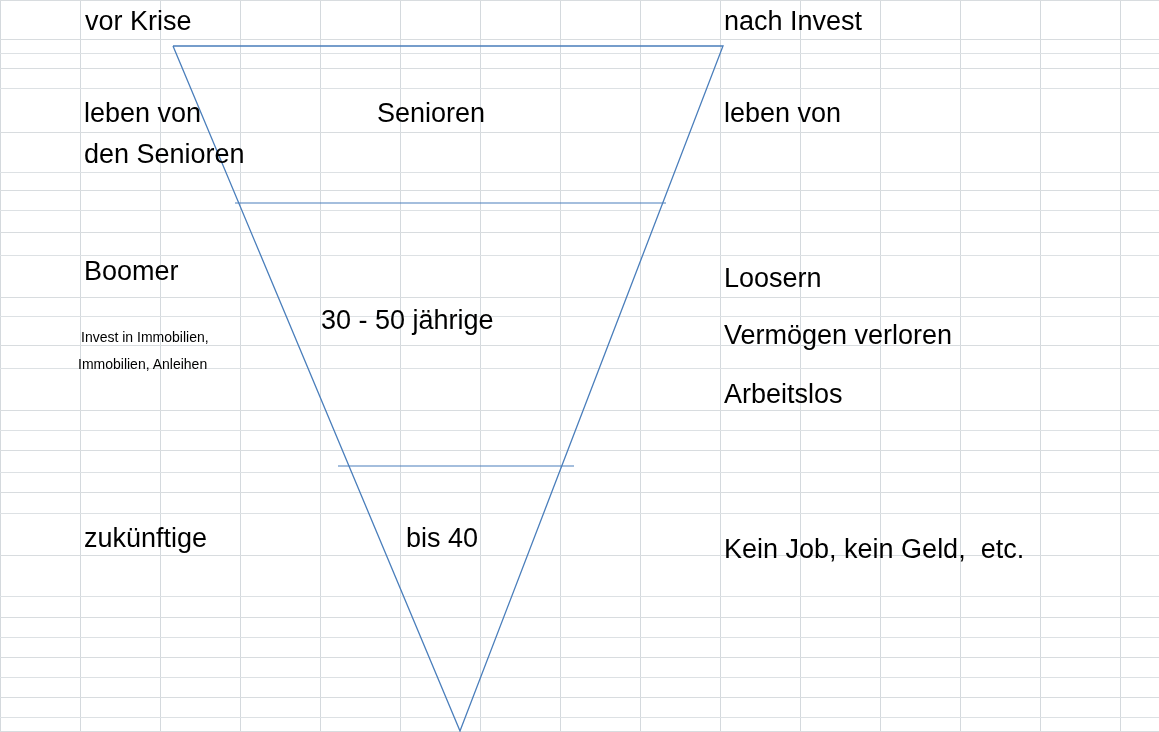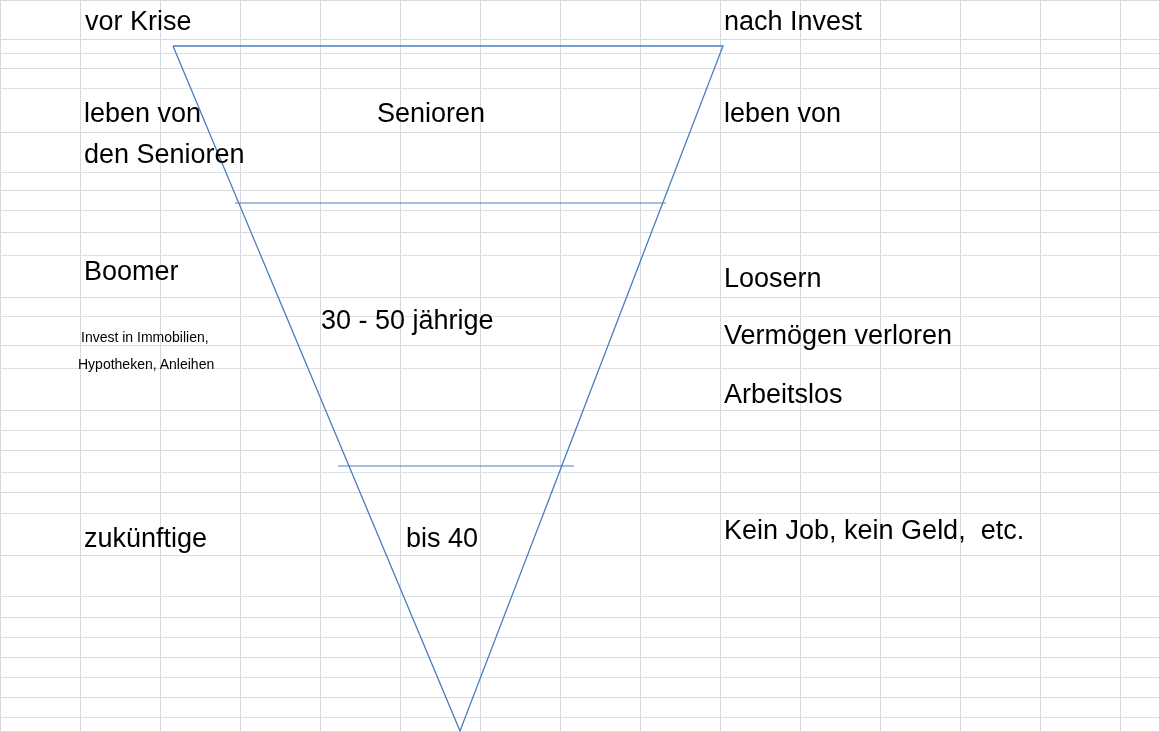--- a/index.html
+++ b/index.html
@@ -136,22 +136,22 @@
 
   <div class="cell big" style="left:377px; top:100px;">Senioren</div>
 
   <div class="cell big" style="left:724px; top:100px;">leben von</div>
 
   <div class="cell big" style="left:84px; top:258px;">Boomer</div>
   <div class="cell big" style="left:321px; top:265px;margin-top:42px;">30 - 50 jährige</div>
   <div class="cell big" style="left:724px; top:265px;">Loosern</div>
 
   <div class="cell small" style="left:81px; top:330px;">Invest in Immobilien,</div>
-  <div class="cell small" style="left:78px; top:357px;">Hypotheken, Anleihen</div>
+  <div class="cell small" style="left:78px; top:357px;">Immobilien, Anleihen</div>
 
   <div class="cell big" style="left:724px; top:322px;">Vermögen verloren</div>
   <div class="cell big" style="left:724px; top:381px;">Arbeitslos</div>
 
   <div class="cell big" style="left:84px; top:525px;">zukünftige</div>
   <div class="cell big" style="left:406px; top:525px;">bis 40</div>
-  <div class="cell big" style="left:724px; top:517px;">Kein Job, kein Geld,  etc.</div>
+  <div class="cell big" style="left:724px; top:536px;">Kein Job, kein Geld,  etc.</div>
 
 </div>
 
 </body></html>

